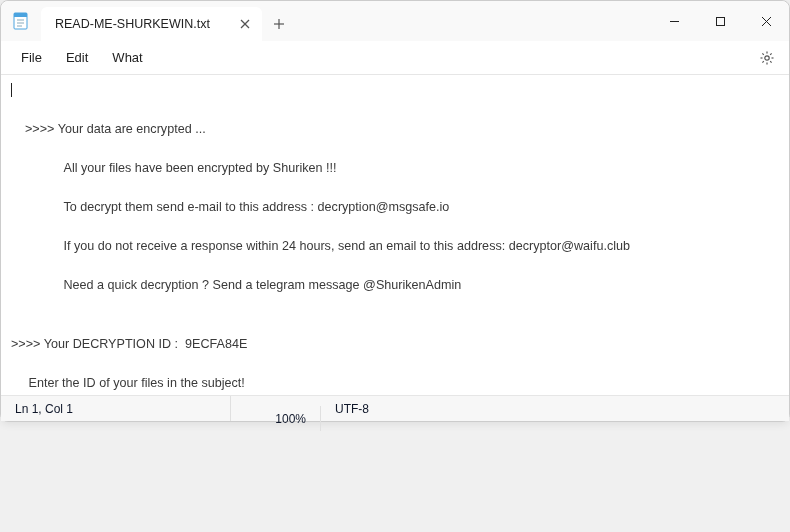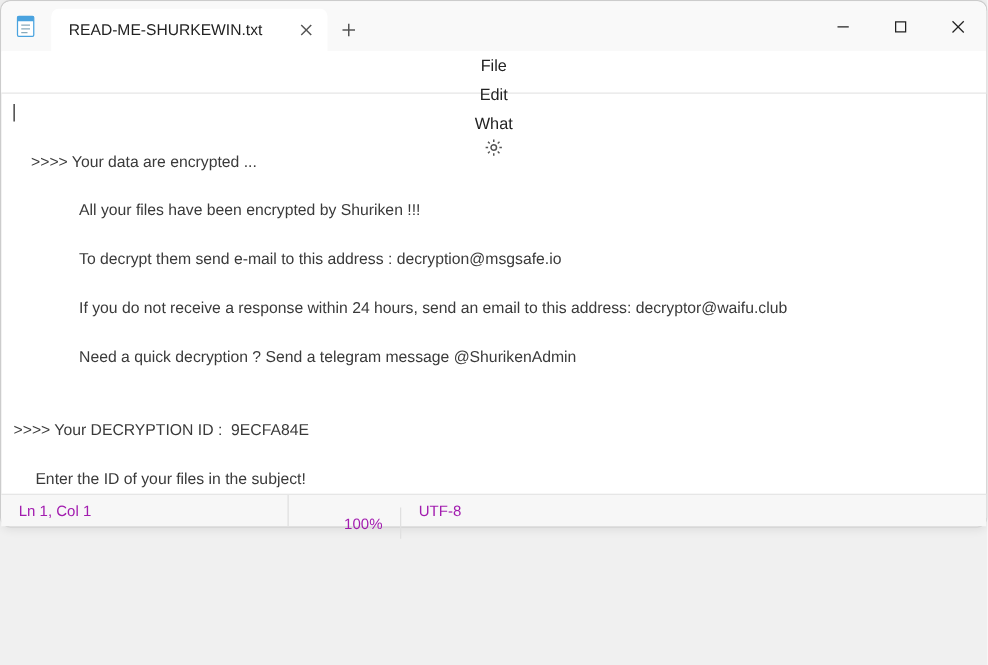--- a/index.html
+++ b/index.html
@@ -66,21 +66,20 @@
 .win-btn svg { width:11px; height:11px; }
 .menubar {
   height: 34px;
   display:flex;
   align-items:center;
   padding: 0 8px;
   font-size: 13px;
   color:#222;
   border-bottom: 1px solid #e6e6e6;
   background:#ffffff;
-  flex-direction:column;
 }
 .menu-item { padding: 4px 12px; border-radius:4px; }
 .menubar-spacer { flex:1; }
 .settings-icon { width:28px; display:flex; align-items:center; justify-content:center; }
 .content {
   flex:1;
   overflow:auto;
   padding: 6px 10px 6px 10px;
   font-family: Liberation Sans, sans-serif;
   font-size: 12.6px;
@@ -95,21 +94,21 @@
   width:0; height:14px;
   border-left:1px solid #222;
 }
 .statusbar {
   height: 26px;
   border-top: 1px solid #e6e6e6;
   background:#f7f7f7;
   display:flex;
   align-items:center;
   font-size: 12px;
-  color:#a21caf;
+  color:#0f172a;
 }
 .status-cell {
   padding: 0 14px;
   border-right: 1px solid #e0e0e0;
   height:100%;
   display:flex; align-items:center;
 }
 .status-cell.pos { width: 230px; border-left:none; }
 .status-cell.zoom { width: 90px; justify-content:flex-end;margin-top:20px; }
 .status-cell.eol { width: 170px; }

